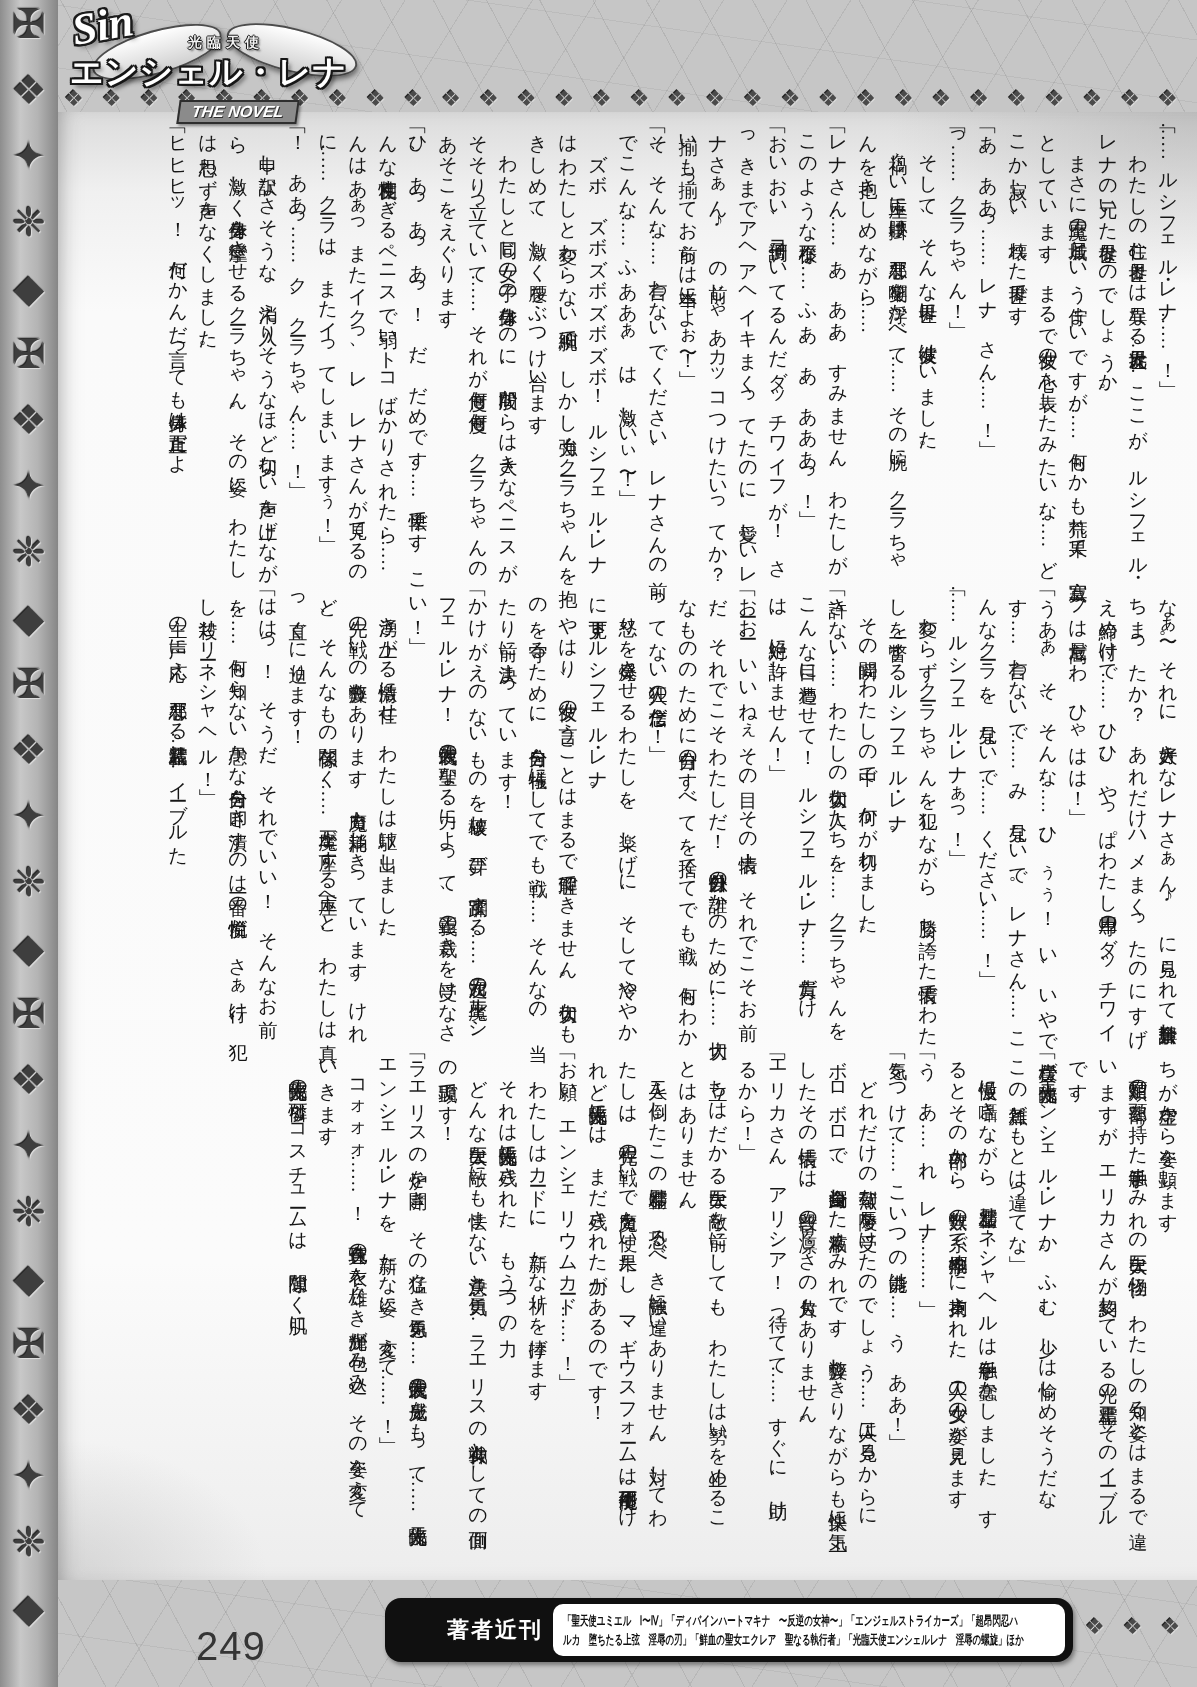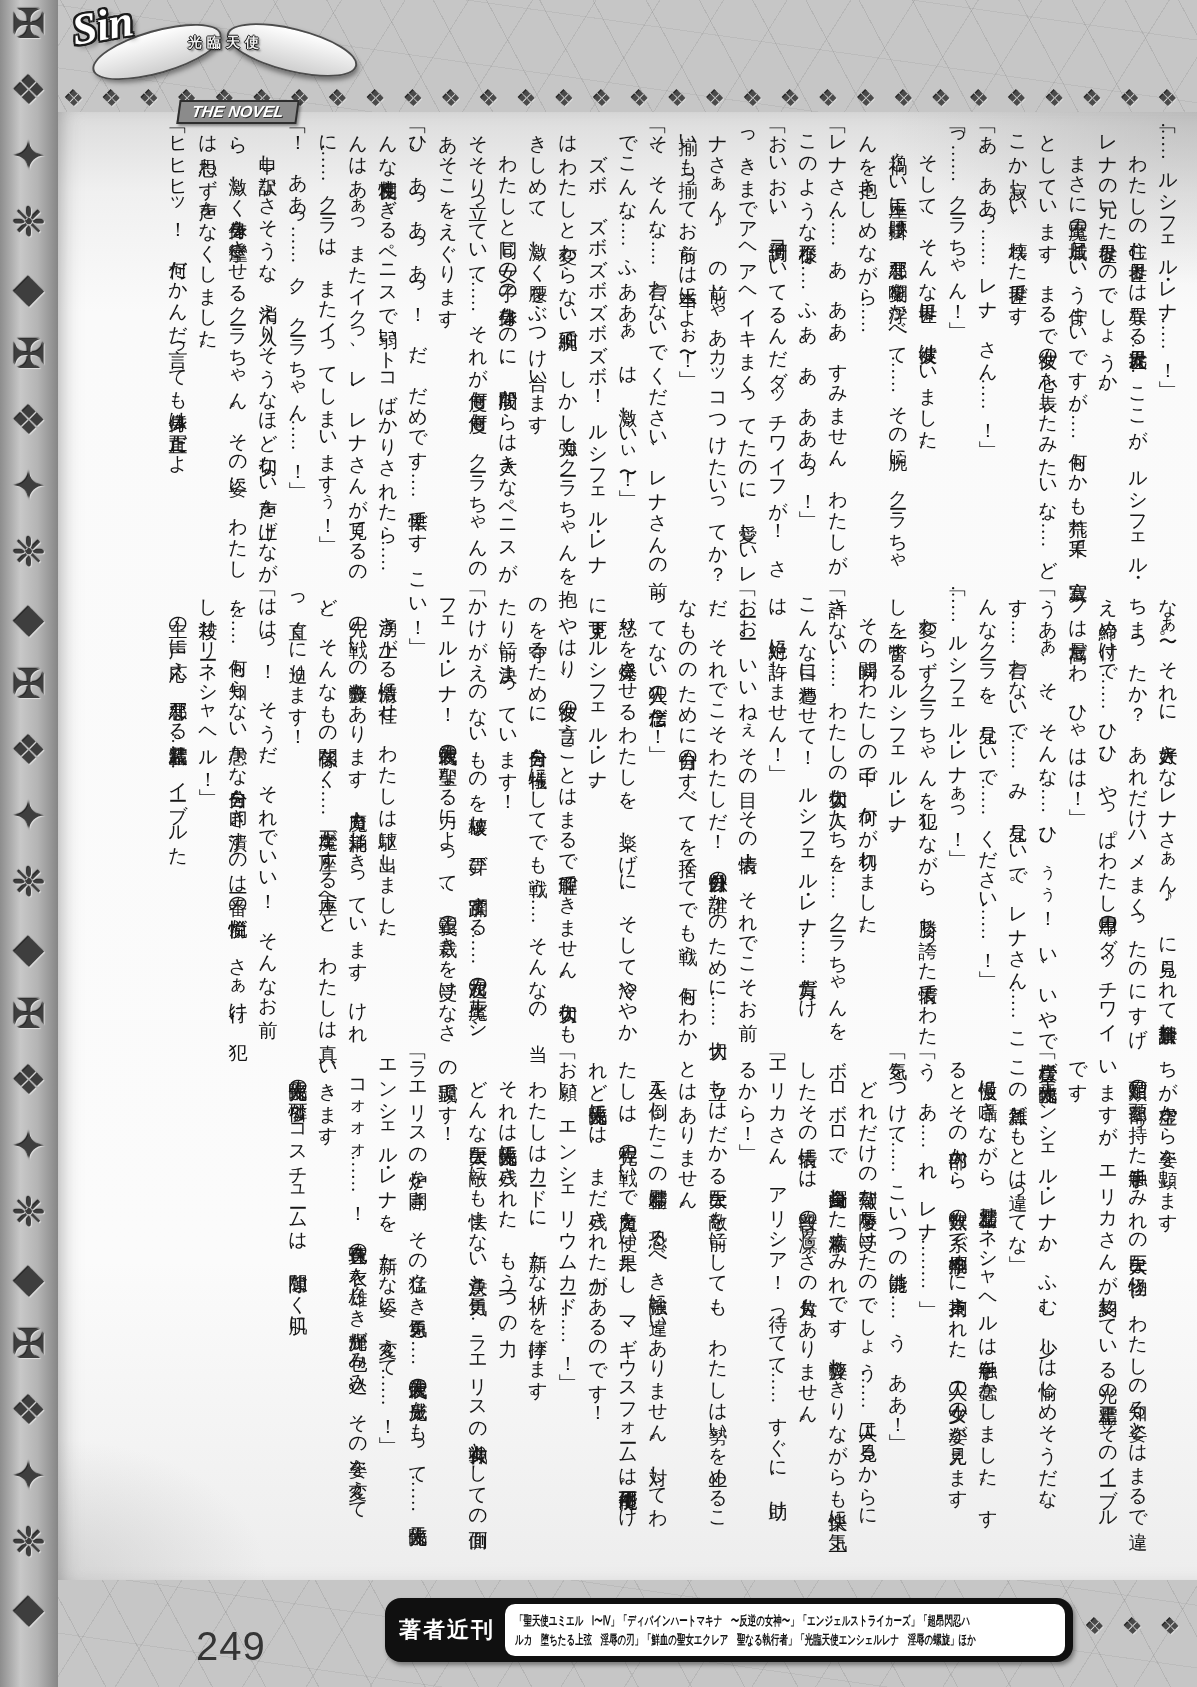--- a/index.html
+++ b/index.html
@@ -105,20 +105,21 @@
   .footer-bar{
     position:absolute;left:385px;top:1598px;width:688px;height:64px;z-index:2;
     background:#101010;border-radius:16px;
     display:flex;align-items:center;padding:0 8px 0 14px;box-sizing:border-box;
     box-shadow:2px 3px 4px rgba(40,40,40,.5);
   }
   .footer-label{
     color:#fff;font-family:"Liberation Sans",sans-serif;
     font-weight:bold;font-size:22px;letter-spacing:2px;white-space:nowrap;
     margin-right:10px;
+    margin-left:48px;
   }
   .books-pill{
     flex:1;height:52px;background:#fff;border-radius:10px;
     display:flex;align-items:center;padding:18px 10px;box-sizing:border-box;overflow:hidden;
   }
   .books-lines{
     font-family:"Liberation Sans",sans-serif;
     font-size:13px;font-weight:bold;color:#101010;line-height:1.5;white-space:nowrap;
     transform:scaleX(.65);transform-origin:left center;flex-shrink:0;
   }
@@ -159,20 +160,21 @@
 </div>
   </div>
 
   <div class="chain top-chain">❖❖❖❖❖❖❖❖❖❖❖❖❖❖❖❖❖❖❖❖❖❖❖❖❖❖❖❖❖❖❖❖❖❖❖❖❖❖❖❖</div>
 
   <div class="logo">
     <div class="logo-wing logo-wing-l"></div>
     <div class="logo-wing logo-wing-r"></div>
     <div class="logo-sin">Sin</div>
     <div class="logo-series">光臨天使</div>
+    <div class="logo-title">エンシェル・レナ</div>
     <div class="logo-tag">THE NOVEL</div>
   </div>
 
   <div class="vtext block1">
       <p>「……ルシフェル・レナ……！」</p>
       <p>　わたしの住む世界とは異なる次元世界……ここが、ルシフェル・レナの元いた世界なのでしょうか。</p>
       <p>　まさに魔王の居城という佇まいですが……何もかも荒れ果て、寂寞としています。まるで彼女の心を表したみたいな……どこか寂しい、壊れた世界です。</p>
       <p>「あ、ああっ……レナ、さん……！」</p>
       <p>「っ……クーラちゃん！」</p>
       <p>　そして、そんな世界に、彼女はいました。</p>

